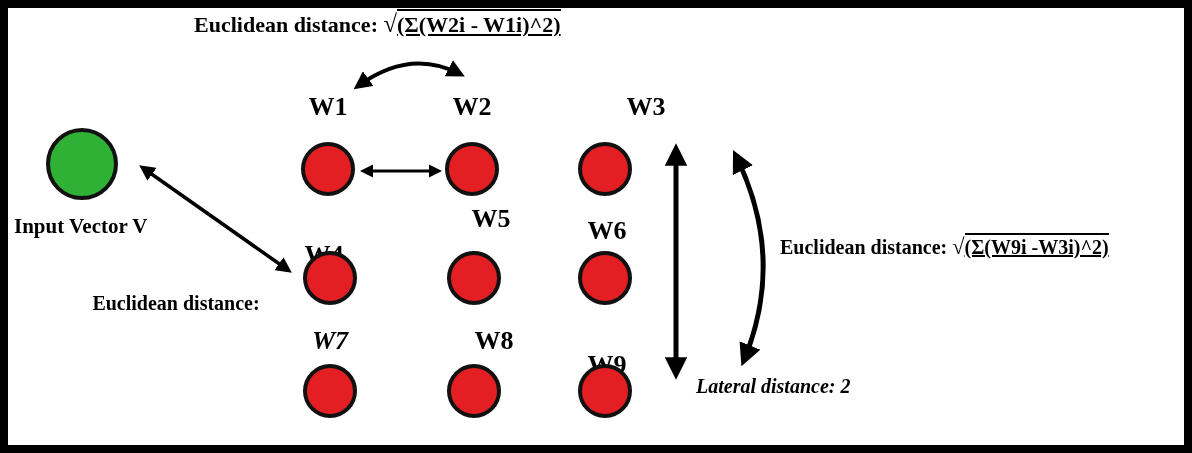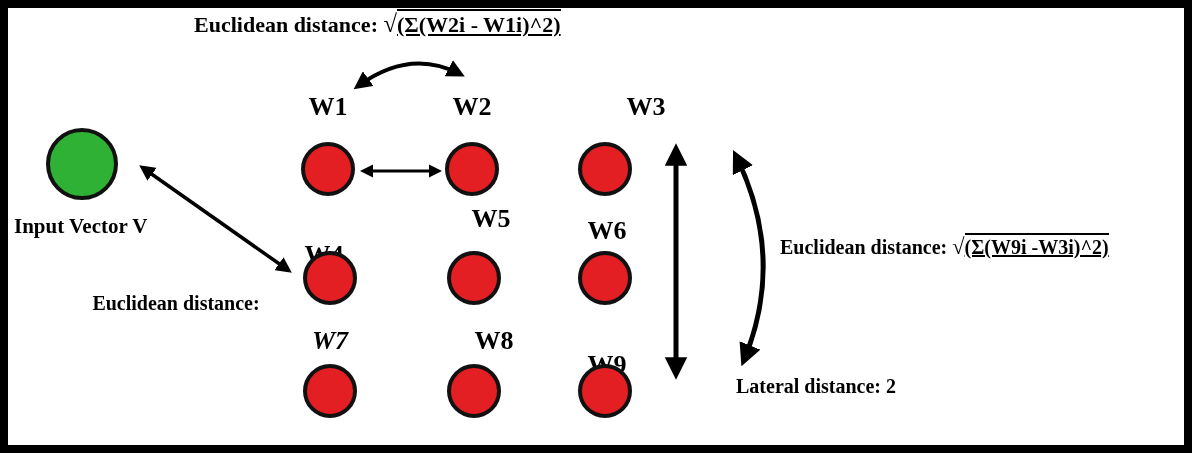--- a/index.html
+++ b/index.html
@@ -105,15 +105,15 @@
 
 
   <div class="text" style="left:46px; top:282px; width:244px; text-align:center; font-size:20px; line-height:27px;">
     <div>Euclidean distance:</div>
   </div>
 
   <div class="text" style="left:772px; top:226px; font-size:20px;">
     <span>Euclidean distance: </span><span class="sqrt">√</span><span class="radicand">(Σ(W9i -W3i)^2)</span>
   </div>
 
-  <div class="text" style="left:728px; top:367px; font-size:20px;">Lateral distance: 2</div>
+  <div class="text" style="left:688px; top:367px; font-size:20px;font-style:italic;">Lateral distance: 2</div>
 
 </div>
 
 </body></html>

